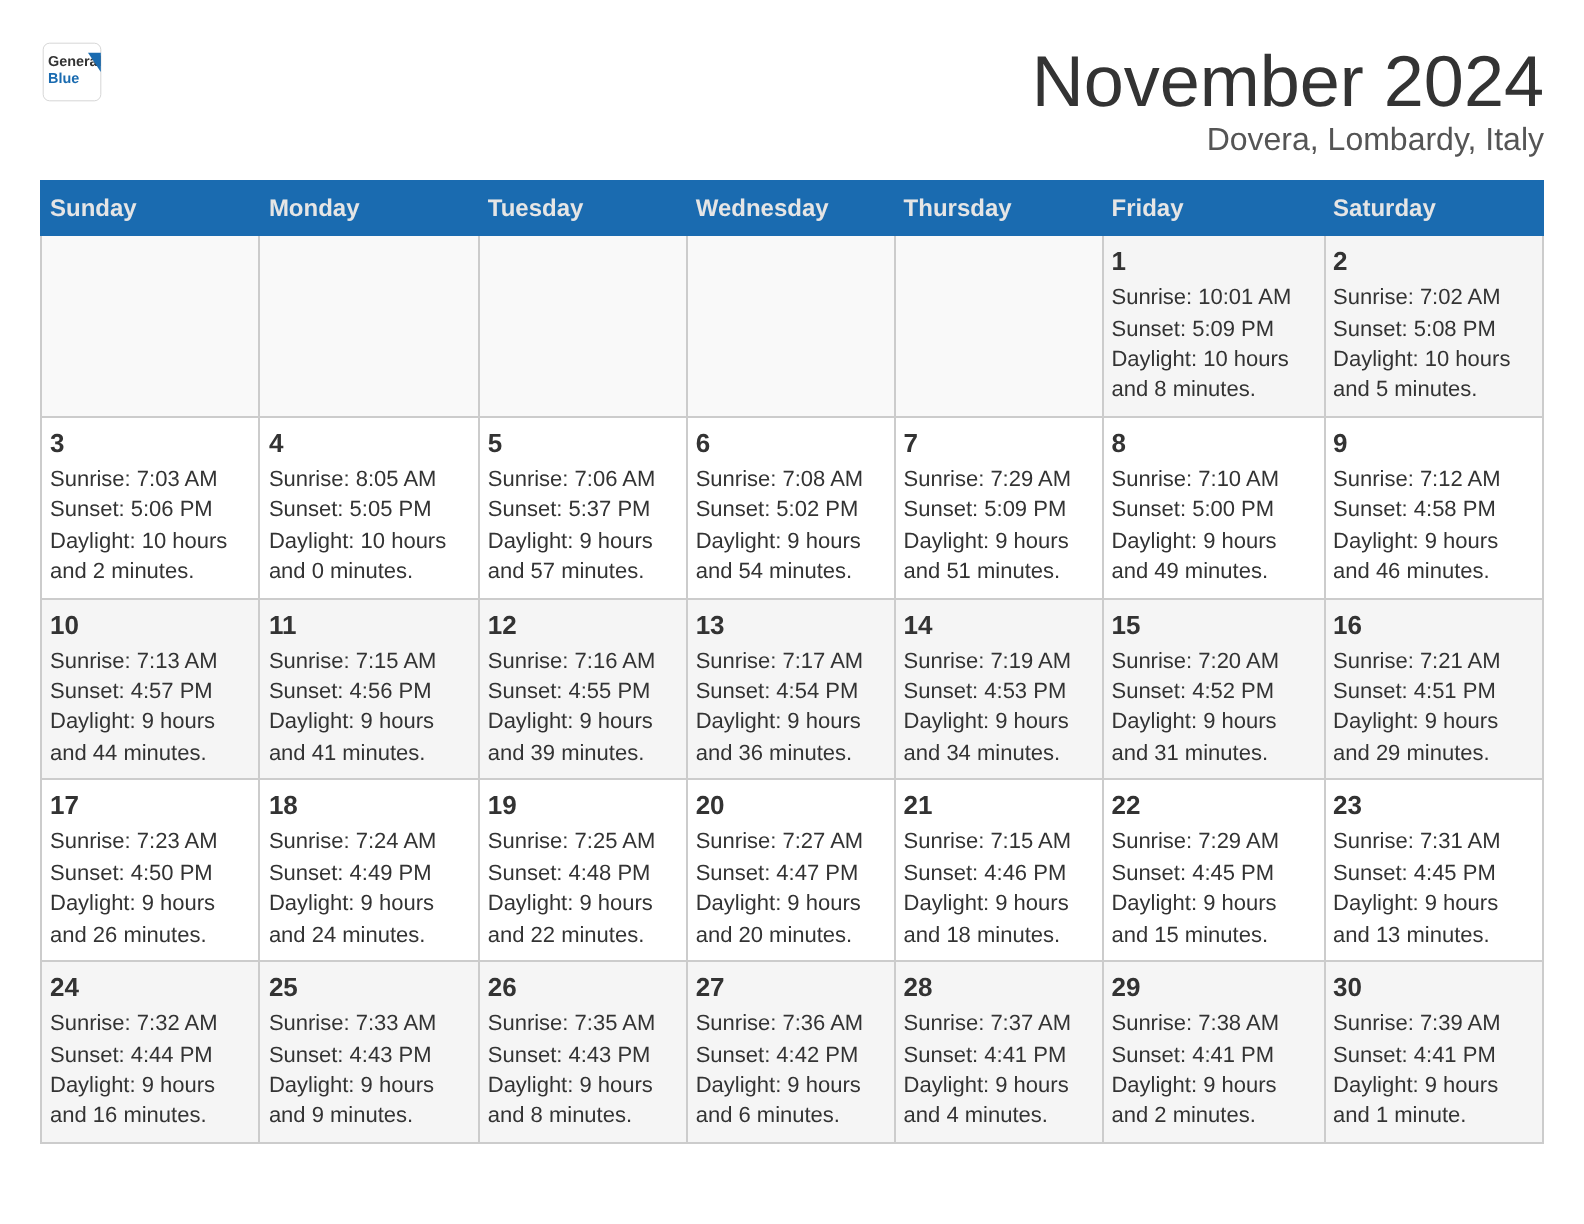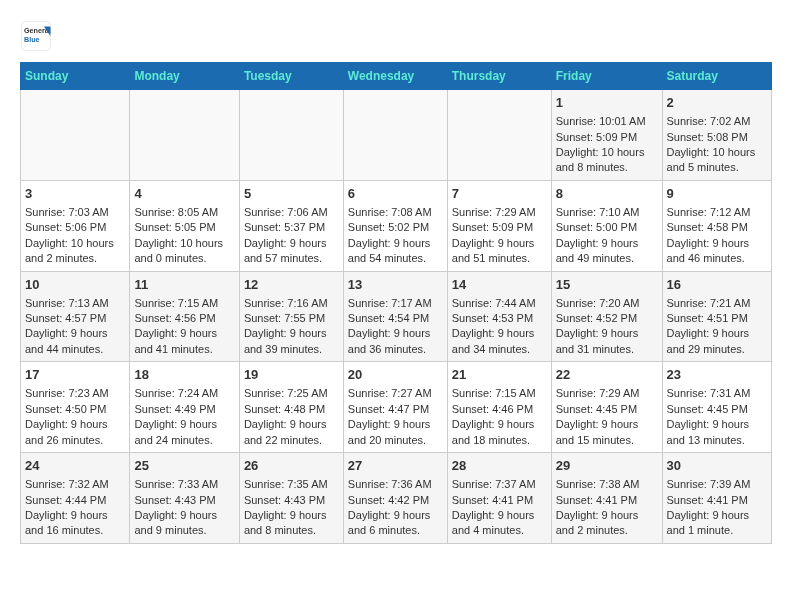--- a/index.html
+++ b/index.html
@@ -37,21 +37,21 @@
       font-size: 16px;
       color: #555;
     }
     table {
       width: 100%;
       border-collapse: collapse;
       font-size: 11px;
     }
     thead tr th {
       background-color: #1a6bb0;
-      color: #5eead4;
+      color: #e5e5e5;
       padding: 6px 4px;
       text-align: left;
       font-size: 12px;
       font-weight: bold;
       border: 1px solid #1a6bb0;
     }
     tbody tr td {
       border: 1px solid #ccc;
       vertical-align: top;
       padding: 4px;
@@ -78,20 +78,24 @@
 
 <div class="header">
   <div class="logo">
     <svg class="logo-icon" viewBox="0 0 40 40">
       <rect x="2" y="2" width="36" height="36" rx="4" fill="#fff" stroke="#ccc" stroke-width="0.5"></rect>
       <text x="5" y="16" font-size="9" font-weight="bold" fill="#333">General</text>
       <text x="5" y="27" font-size="9" font-weight="bold" fill="#1a6bb0">Blue</text>
       <polygon points="30,8 38,8 38,20" fill="#1a6bb0"></polygon>
     </svg>
   </div>
+  <div class="title-block">
+    <div class="month-title">November 2024</div>
+    <div class="location">Dovera, Lombardy, Italy</div>
+  </div>
 </div>
 
 <table>
   <thead>
     <tr>
     <th>Sunday</th>
         <th>Monday</th>
         <th>Tuesday</th>
         <th>Wednesday</th>
         <th>Thursday</th>
@@ -183,34 +187,34 @@
         <td>
           <span class="day-num">11</span>
           <div>Sunrise: 7:15 AM</div>
           <div>Sunset: 4:56 PM</div>
           <div>Daylight: 9 hours</div>
           <div>and 41 minutes.</div>
         </td>
         <td>
           <span class="day-num">12</span>
           <div>Sunrise: 7:16 AM</div>
-          <div>Sunset: 7:55 PM</div>
+          <div>Sunset: 4:55 PM</div>
           <div>Daylight: 9 hours</div>
           <div>and 39 minutes.</div>
         </td>
         <td>
           <span class="day-num">13</span>
           <div>Sunrise: 7:17 AM</div>
           <div>Sunset: 4:54 PM</div>
           <div>Daylight: 9 hours</div>
           <div>and 36 minutes.</div>
         </td>
         <td>
           <span class="day-num">14</span>
-          <div>Sunrise: 7:44 AM</div>
+          <div>Sunrise: 7:19 AM</div>
           <div>Sunset: 4:53 PM</div>
           <div>Daylight: 9 hours</div>
           <div>and 34 minutes.</div>
         </td>
         <td>
           <span class="day-num">15</span>
           <div>Sunrise: 7:20 AM</div>
           <div>Sunset: 4:52 PM</div>
           <div>Daylight: 9 hours</div>
           <div>and 31 minutes.</div>

